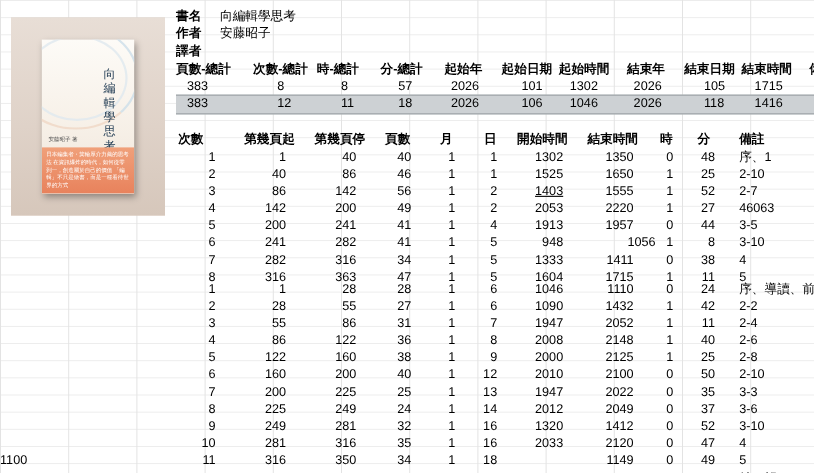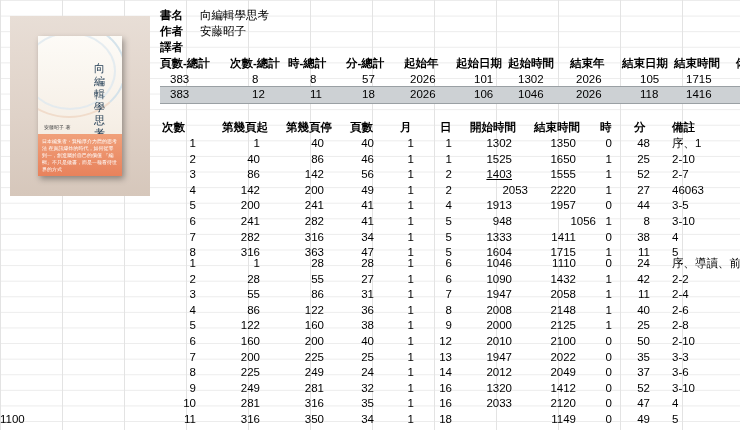--- a/index.html
+++ b/index.html
@@ -236,21 +236,21 @@
       <div class="cell" style="left: 0px; top: 167.2px; width: 612px; text-align: right;">1</div>
       <div class="cell" style="left: 0px; top: 167.2px; width: 650px; text-align: right;">52</div>
       <div class="cell" style="left: 672px; top: 167.2px;">2-7</div>
       <div style="position: absolute; left: 160px; top: 167.2px; width: 0px; height: 15.6px;"></div>
       <div class="cell" style="left: 0px; top: 182.8px; width: 196px; text-align: right;">4</div>
       <div class="cell" style="left: 0px; top: 182.8px; width: 260px; text-align: right;">142</div>
       <div class="cell" style="left: 0px; top: 182.8px; width: 324px; text-align: right;">200</div>
       <div class="cell" style="left: 0px; top: 182.8px; width: 374px; text-align: right;">49</div>
       <div class="cell" style="left: 0px; top: 182.8px; width: 414px; text-align: right;">1</div>
       <div class="cell" style="left: 0px; top: 182.8px; width: 452px; text-align: right;">2</div>
-      <div class="cell" style="left: 0px; top: 182.8px; width: 512px; text-align: right; padding-left: 16px;">2053</div>
+      <div class="cell" style="left: 0px; top: 182.8px; width: 512px; text-align: right;">2053</div>
       <div class="cell" style="left: 0px; top: 182.8px; width: 576px; text-align: right;">2220</div>
       <div class="cell" style="left: 0px; top: 182.8px; width: 612px; text-align: right;">1</div>
       <div class="cell" style="left: 0px; top: 182.8px; width: 650px; text-align: right;">27</div>
       <div class="cell" style="left: 672px; top: 182.8px;">46063</div>
       <div style="position: absolute; left: 160px; top: 182.8px; width: 0px; height: 15.6px;"></div>
       <div class="cell" style="left: 0px; top: 198.4px; width: 196px; text-align: right;">5</div>
       <div class="cell" style="left: 0px; top: 198.4px; width: 260px; text-align: right;">200</div>
       <div class="cell" style="left: 0px; top: 198.4px; width: 324px; text-align: right;">241</div>
       <div class="cell" style="left: 0px; top: 198.4px; width: 374px; text-align: right;">41</div>
       <div class="cell" style="left: 0px; top: 198.4px; width: 414px; text-align: right;">1</div>
@@ -324,21 +324,21 @@
       <div class="cell" style="left: 0px; top: 271.6px; width: 650px; text-align: right;">42</div>
       <div class="cell" style="left: 672px; top: 271.6px;">2-2</div>
       <div style="position: absolute; left: 160px; top: 271.6px; width: 0px; height: 15.6px;"></div>
       <div class="cell" style="left: 0px; top: 287.2px; width: 196px; text-align: right;">3</div>
       <div class="cell" style="left: 0px; top: 287.2px; width: 260px; text-align: right;">55</div>
       <div class="cell" style="left: 0px; top: 287.2px; width: 324px; text-align: right;">86</div>
       <div class="cell" style="left: 0px; top: 287.2px; width: 374px; text-align: right;">31</div>
       <div class="cell" style="left: 0px; top: 287.2px; width: 414px; text-align: right;">1</div>
       <div class="cell" style="left: 0px; top: 287.2px; width: 452px; text-align: right;">7</div>
       <div class="cell" style="left: 0px; top: 287.2px; width: 512px; text-align: right;">1947</div>
-      <div class="cell" style="left: 0px; top: 287.2px; width: 576px; text-align: right;">2058</div>
+      <div class="cell" style="left: 0px; top: 287.2px; width: 576px; text-align: right;">2052</div>
       <div class="cell" style="left: 0px; top: 287.2px; width: 612px; text-align: right;">1</div>
       <div class="cell" style="left: 0px; top: 287.2px; width: 650px; text-align: right;">11</div>
       <div class="cell" style="left: 672px; top: 287.2px;">2-4</div>
       <div style="position: absolute; left: 160px; top: 287.2px; width: 0px; height: 15.6px;"></div>
       <div class="cell" style="left: 0px; top: 302.8px; width: 196px; text-align: right;">4</div>
       <div class="cell" style="left: 0px; top: 302.8px; width: 260px; text-align: right;">86</div>
       <div class="cell" style="left: 0px; top: 302.8px; width: 324px; text-align: right;">122</div>
       <div class="cell" style="left: 0px; top: 302.8px; width: 374px; text-align: right;">36</div>
       <div class="cell" style="left: 0px; top: 302.8px; width: 414px; text-align: right;">1</div>
       <div class="cell" style="left: 0px; top: 302.8px; width: 452px; text-align: right;">8</div>

